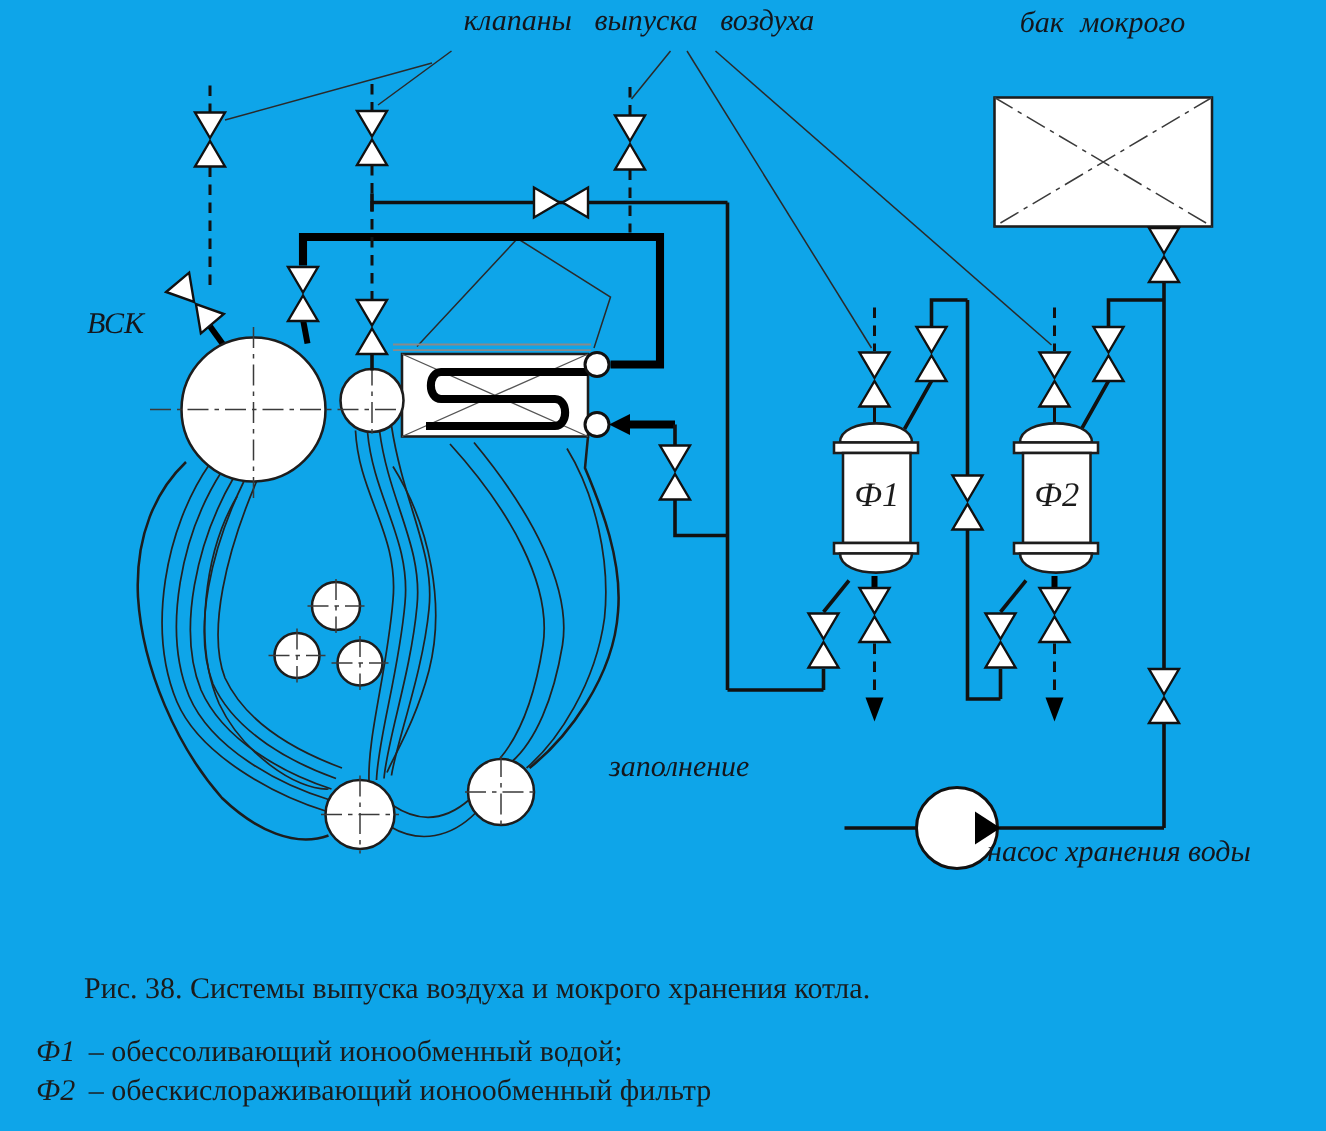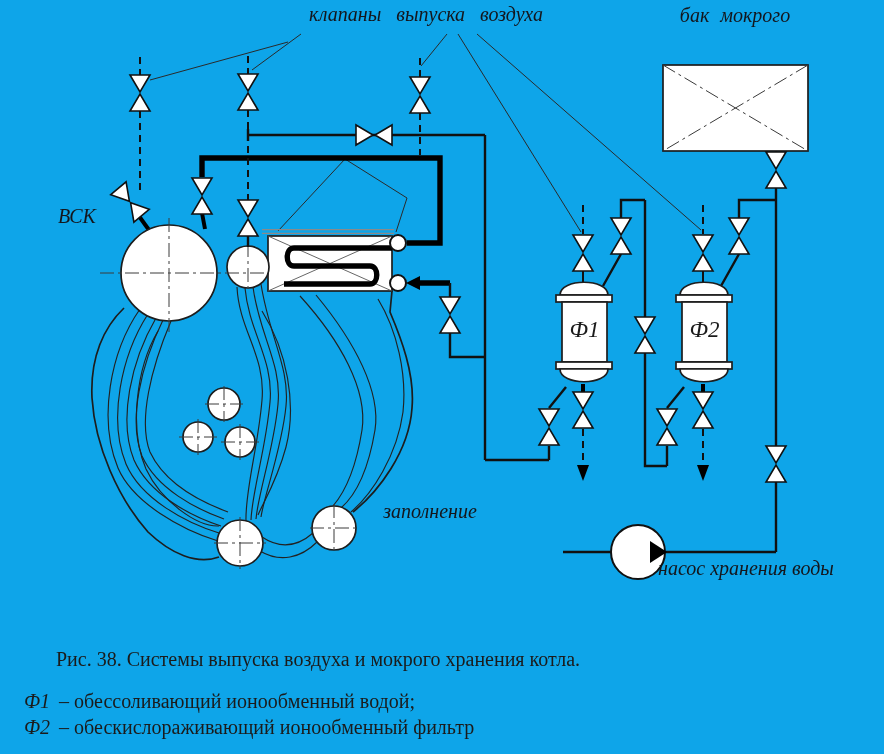--- a/index.html
+++ b/index.html
@@ -1,21 +1,21 @@
 <!DOCTYPE html>
 <html><head>
 <meta charset="utf-8">
 <style>
   html,body{margin:0;padding:0;background:#fff;}
   #stage{position:relative;width:884px;height:754px;background:#0ea5e9;overflow:hidden;
          font-family:"Liberation Serif", serif;color:#1b1b1b;}
   svg{position:absolute;left:0;top:0;}
   .lbl{position:absolute;font-style:italic;font-size:20px;line-height:24px;color:#14161c;}
   .lbl.center{text-align:center;}
-  .lbl.right{text-align:center;}
+  .lbl.right{text-align:left;margin-left:44px;}
   .caption{position:absolute;font-size:20px;font-style:normal;}
   .legend-row{position:absolute;font-size:20px;display:flex;gap:9px;}
   .legend-sym{font-style:italic;}
   .fsym{position:absolute;font-style:italic;font-size:23px;text-align:center;}
   
   .thin{stroke:#2a2a2a;stroke-width:1;fill:none;}
   .tube{stroke:#222;stroke-width:1.15;fill:none;}
   .outline{stroke:#1d1d1d;stroke-width:1.7;fill:none;}
   .pipe-med{stroke:#111;stroke-width:2.4;fill:none;}
   .pipe-thick{stroke:#000;stroke-width:5.4;fill:none;}

